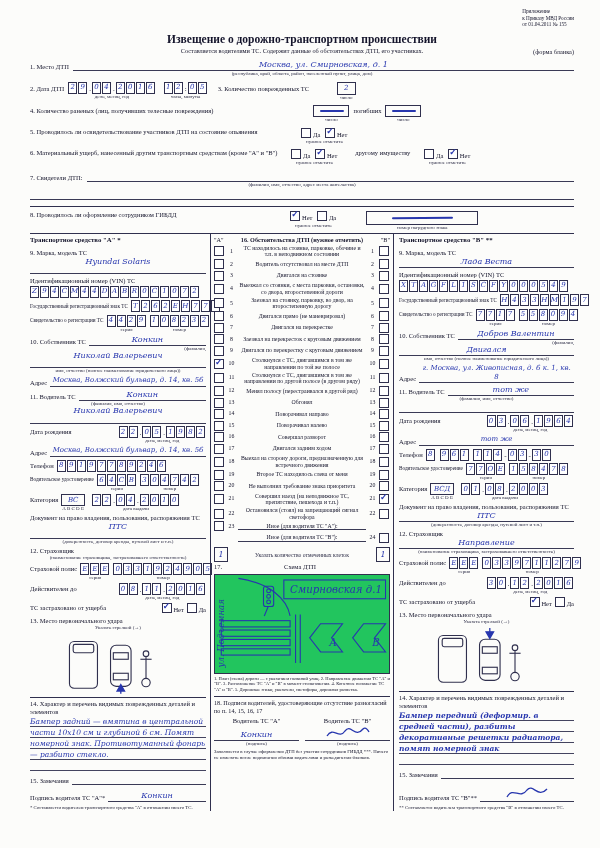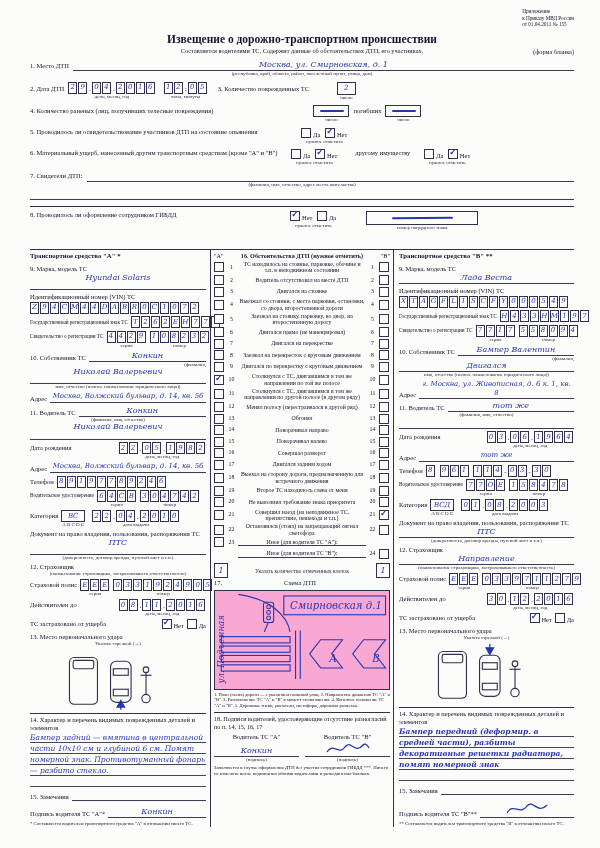--- a/index.html
+++ b/index.html
@@ -3,62 +3,62 @@
 <meta charset="utf-8">
 <style>
   html,body{margin:0;padding:0;background:#e9e9e6;}
   .page{width:600px;height:848px;background:#fcfcfa;box-sizing:border-box;
         padding:6px 26px 4px 30px;position:relative;overflow:hidden;
         font-family:"Liberation Serif",serif;color:#14142b;font-size:6.5px;line-height:1.25;}
   .hw{font-family:"DejaVu Serif",serif;font-style:italic;color:#2736ae;font-size:8px;white-space:nowrap;}
   .hw.small{font-size:7px;}
   .hint{font-size:5px;color:#2b2b45;text-align:center;line-height:1.1;}
   .b{font-weight:bold;}
-  .row{display:flex;align-items:center;gap:4px;}
+  .row{display:flex;align-items:flex-end;gap:4px;}
   .vst{display:flex;flex-direction:column;align-items:center;}
   .fill{flex:1;border-bottom:1px solid #3a3a55;text-align:center;min-height:10px;}
   .uline{border-bottom:1px solid #3a3a55;}
   .penline{height:2px;background:#2736ae;border-radius:2px;width:90%;margin:0 auto 1px auto;transform:rotate(-0.4deg);}
   
   .cb{display:inline-block;width:8px;height:8px;border:1px solid #30304e;position:relative;vertical-align:-1px;background:#fff;}
   .cb.on::after{content:"✓";position:absolute;left:0;top:-3px;color:#2736ae;font-size:9px;font-weight:bold;}
   
   .boxes{display:inline-flex;align-items:flex-end;}
   .cell{display:inline-flex;width:7px;height:10px;border:1px solid #30304e;margin-right:1px;
         align-items:center;justify-content:center;font-family:"DejaVu Serif",serif;font-style:italic;
         color:#2736ae;font-size:7px;background:#fff;}
   .sep{display:inline-block;margin:0 1px;font-size:7px;color:#14142b;}
   
   .appendix{position:absolute;top:8px;right:26px;text-align:left;font-size:5.2px;line-height:1.25;}
   .title{text-align:center;font-size:11.5px;font-weight:bold;margin-top:26px;}
   .subtitle{text-align:center;font-size:6.3px;margin-top:1px;}
   .formnote{position:absolute;top:48px;right:26px;font-size:6.3px;}
   .frow{margin-top:5px;}
   
-  .mtable{display:flex;border-top:1.2px solid #30304e;margin-top:18px;}
+  .mtable{display:flex;border-top:1.2px solid #30304e;margin-top:2px;}
   .vcol{width:180px;box-sizing:border-box;padding:2px 4px 0 0;display:flex;flex-direction:column;}
   .vcol.right{padding:2px 0 0 5px;}
   .ccol{width:184px;box-sizing:border-box;border-left:1.2px solid #30304e;border-right:1.2px solid #30304e;
         padding:2px 3px;display:flex;flex-direction:column;}
   .vhead{font-size:6.8px;margin-bottom:2px;}
   .fl{display:flex;align-items:flex-end;gap:3px;margin-top:2.5px;}
   .lbl{white-space:nowrap;}
   .ruled{font-family:"DejaVu Serif",serif;font-style:italic;color:#2736ae;font-size:7.5px;line-height:11px;
          background:repeating-linear-gradient(to bottom,transparent 0,transparent 10px,#44445f 10px,#44445f 11px);
          white-space:normal;}
   .sigline{border-bottom:1px solid #3a3a55;flex:1;display:flex;align-items:flex-end;justify-content:center;gap:2px;}
   .foot{font-size:4.8px;margin-top:3px;line-height:1.2;}
   
   .chead{display:grid;grid-template-columns:16px 1fr 16px;font-size:6.2px;align-items:center;margin-bottom:1px;}
   .crow{display:grid;grid-template-columns:11px 13px 1fr 13px 11px;align-items:center;margin-bottom:1.5px;}
   .crow .ctext{text-align:center;font-size:5.8px;line-height:1.12;padding:0 1px;}
   .crow .cnum{font-size:5.8px;text-align:center;}
   .countrow{display:grid;grid-template-columns:18px 1fr 18px;align-items:center;margin-top:3px;}
   .countbox{width:12px;height:13px;border:1px solid #30304e;display:flex;align-items:center;justify-content:center;}
-  .schemabox{border:1px solid #30304e;margin-top:2px;background:#f9a8d4;}
+  .schemabox{border:1px solid #30304e;margin-top:2px;background:#22c55e;}
   .caption{font-size:4.6px;line-height:1.25;margin-top:2px;}
   .sec18{border-top:1px solid #30304e;margin-top:3px;padding-top:2px;}
   .sig2{display:flex;gap:6px;margin-top:3px;}
   .sig2 .vst{flex:1;}
   svg.picto{display:block;margin:2px auto 0 auto;}
   .up-rear .arrow-down{display:none;}
   .down-front .arrow-up{display:none;}
 </style>
 </head>
 <body>
@@ -799,21 +799,21 @@
               <span class="cell">0</span>
               <span class="cell">9</span>
               <span class="cell">4</span>
             </span>
       <span class="hint">номер</span>
           </span>
   </div>
 
   <div class="fl">
     <span class="lbl">10. Собственник ТС</span>
-    <span class="fill"><span class="hw">Бампер Валентин</span></span>
+    <span class="fill"><span class="hw">Добров Валентин</span></span>
   </div>
   <div class="hint" style="text-align:right;">(фамилия,</div>
   <div class="fill"><span class="hw">Двигался</span></div>
   <div class="hint">имя, отчество (полное наименование юридического лица))</div>
 
   <div class="fl">
     <span class="lbl">Адрес</span>
     <span class="fill" style="white-space:normal;"><span class="hw small" style="white-space:normal;">г. Москва, ул. Живописная, д. 6 к. 1, кв. 8</span></span>
   </div>
 

